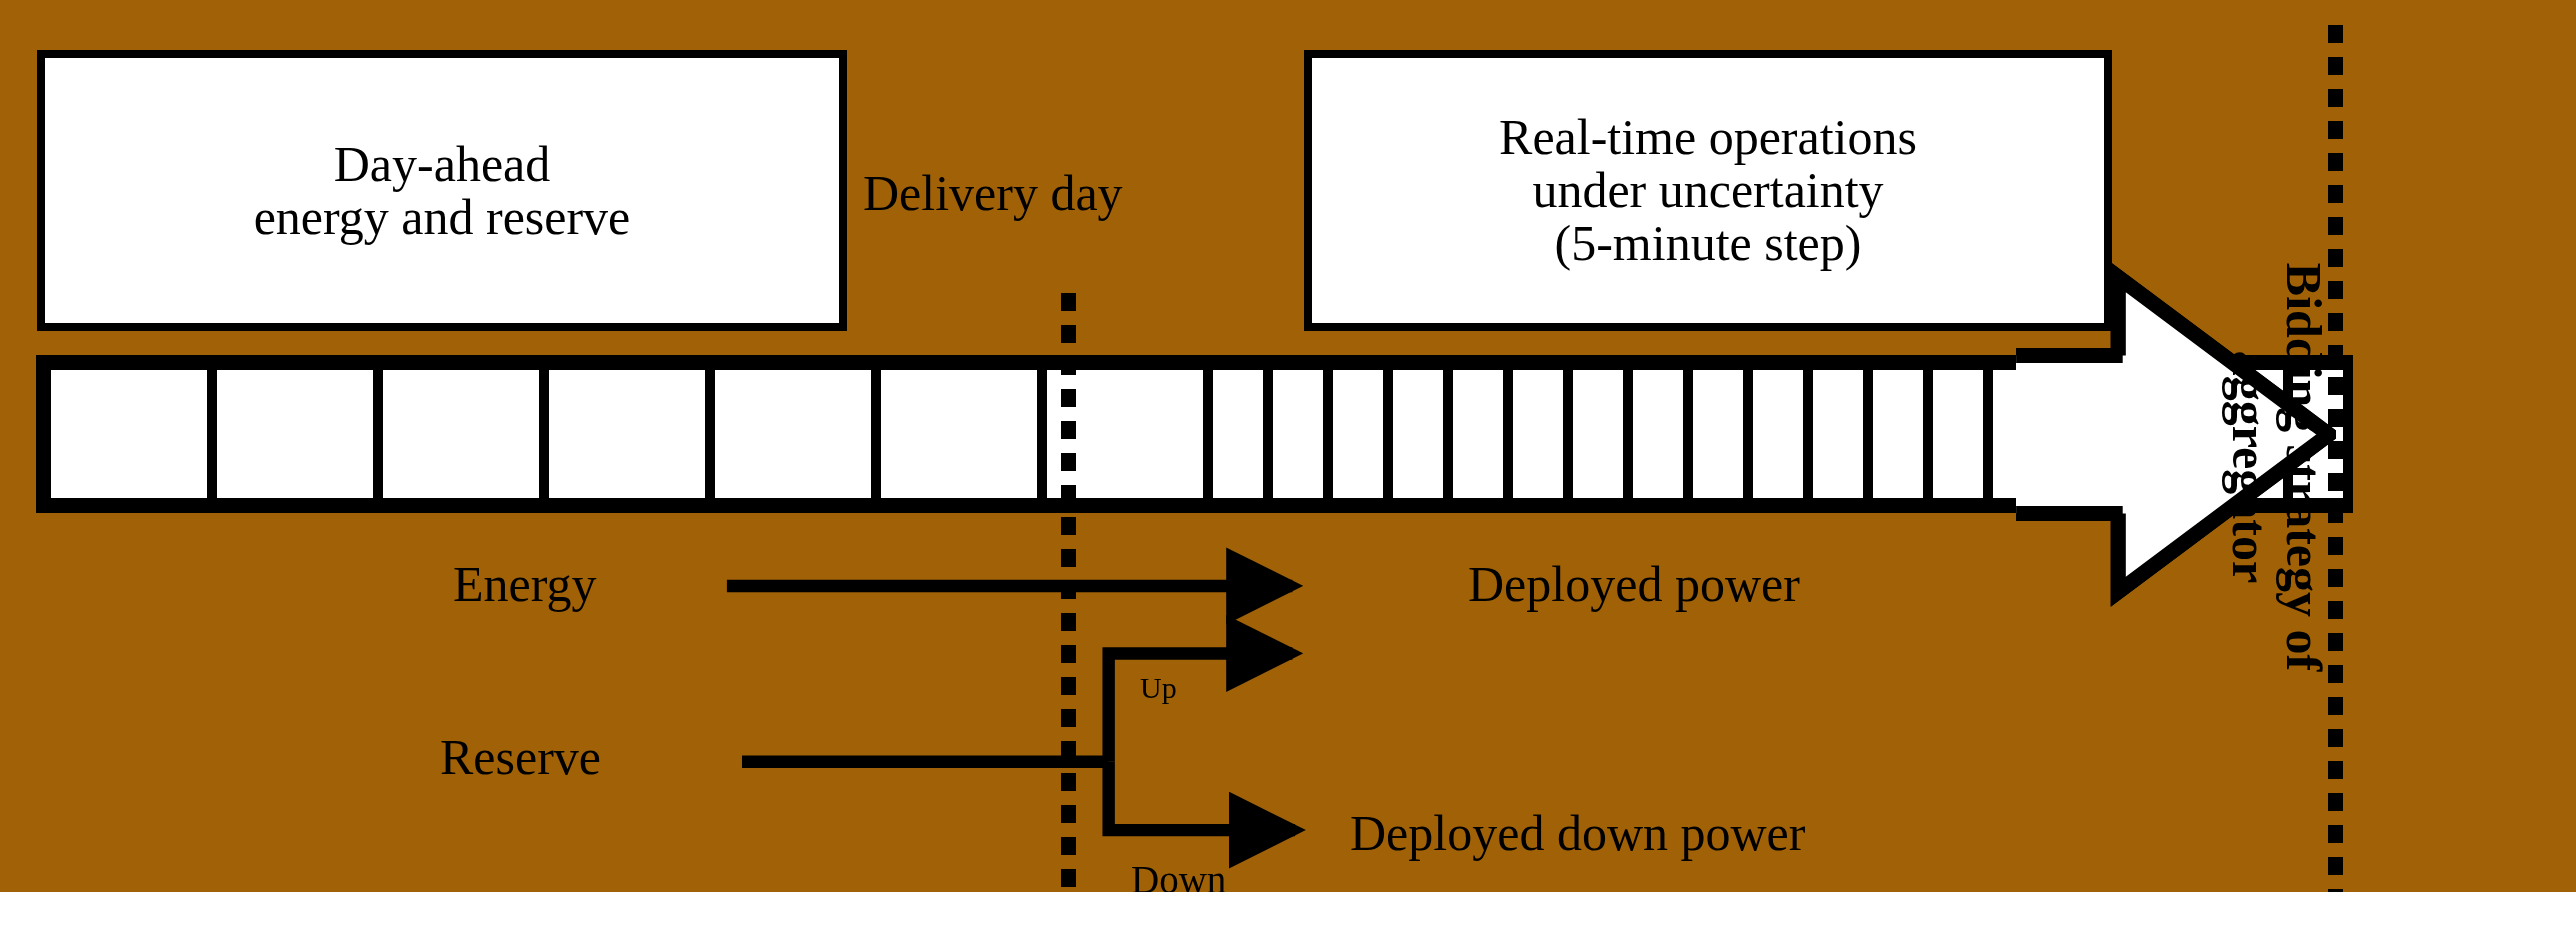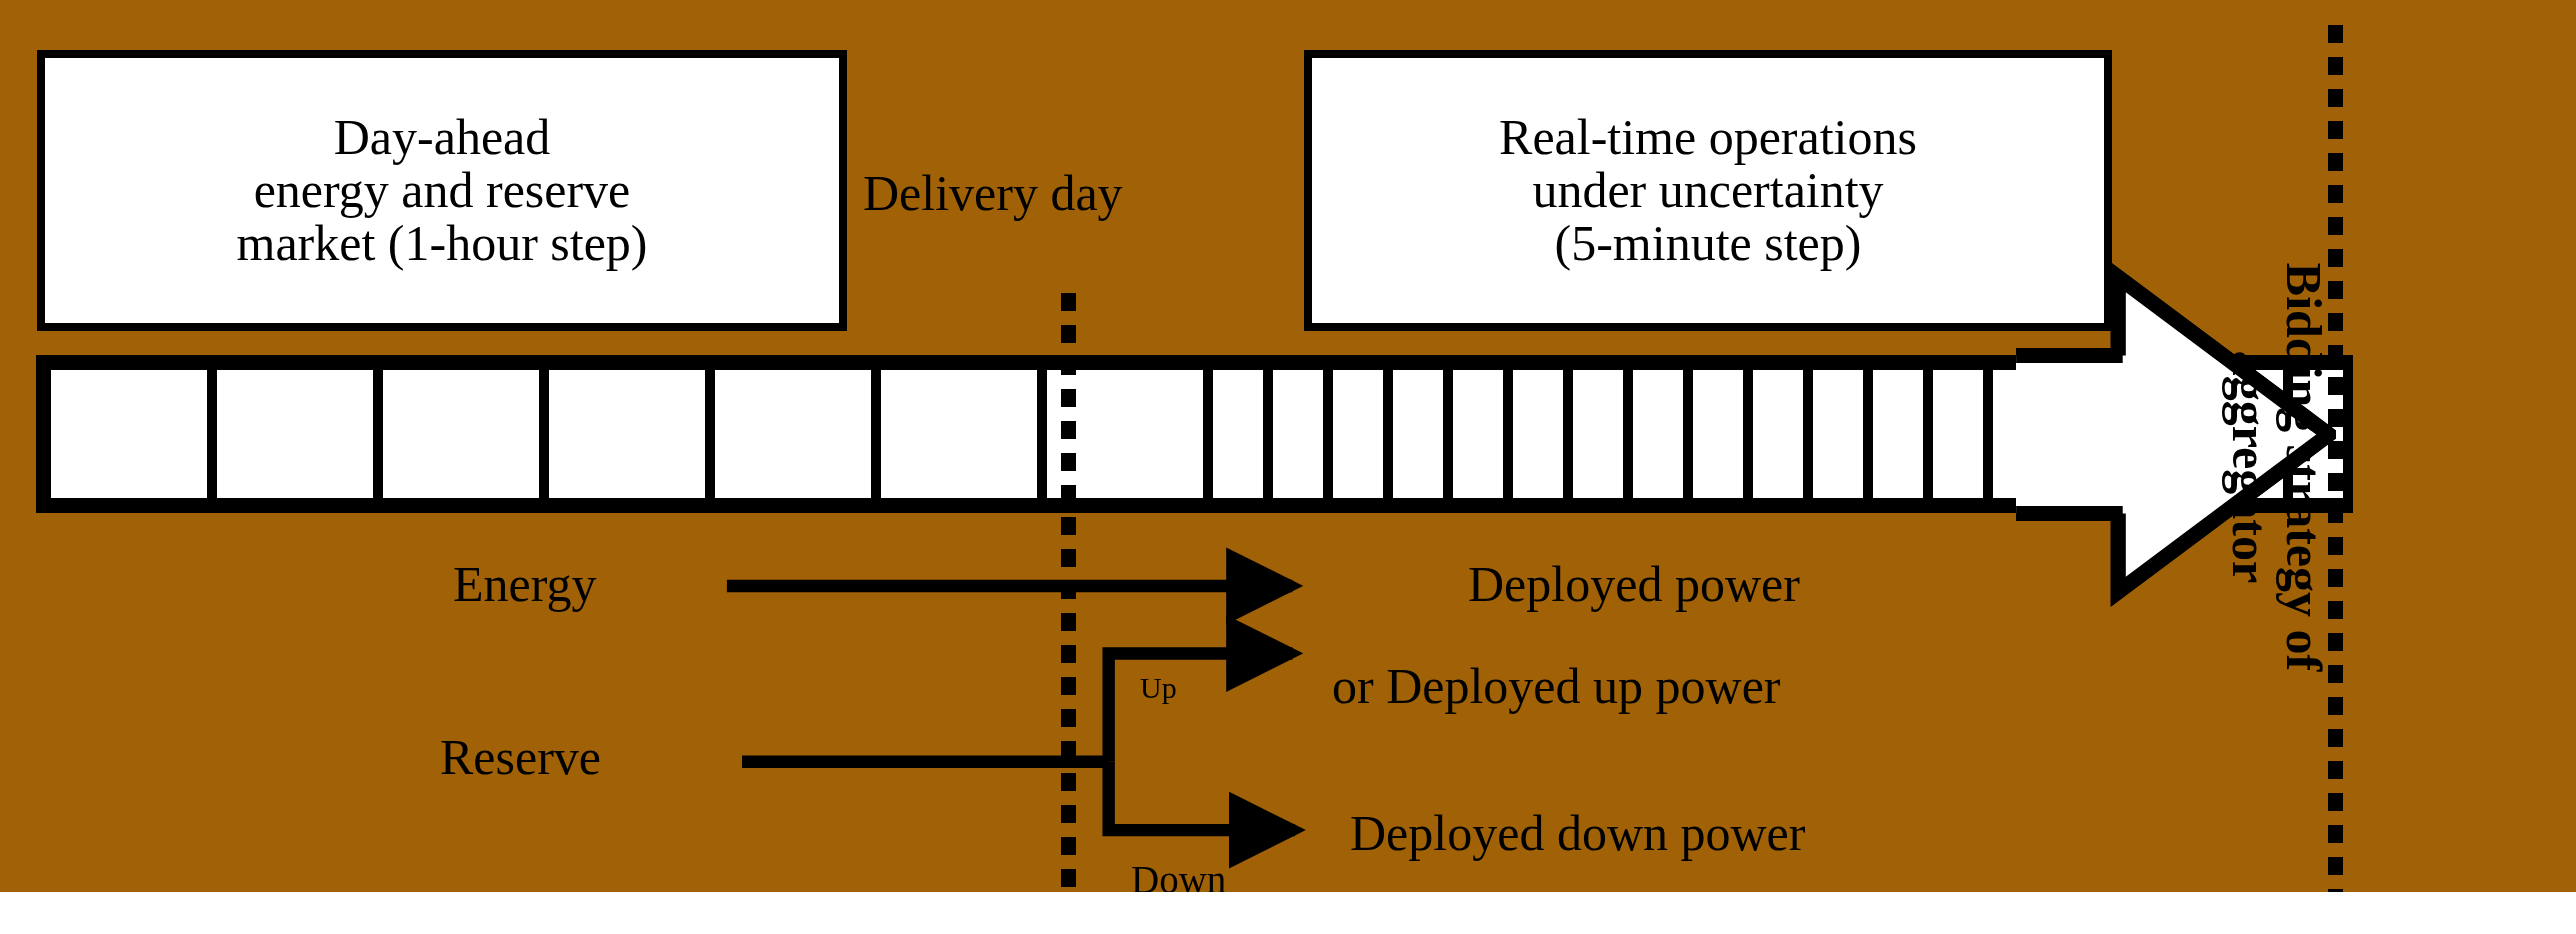--- a/index.html
+++ b/index.html
@@ -156,21 +156,20 @@
   }
 </style>
 </head>
 <body>
 
 <div id="canvas">
 
   <div class="phase-box" id="box-day-ahead">
     <span class="phase-line">Day-ahead</span>
     <span class="phase-line">energy and reserve</span>
-    <span class="phase-line">market (1-hour step)</span>
   </div>
 
   <div class="phase-box" id="box-real-time">
     <span class="phase-line">Real-time operations</span>
     <span class="phase-line">under uncertainty</span>
     <span class="phase-line">(5-minute step)</span>
   </div>
 
   <div id="delivery-day-label">Delivery day</div>
 
@@ -235,17 +234,16 @@
     <path d="M 1248,858 L 1248,935 L 1458,935" fill="none" stroke="#000000" stroke-width="14" stroke-linejoin="miter" marker-end="url(#ah)"></path>
   </svg>
 
   <div class="flow-label" id="label-energy">Energy</div>
   <div class="flow-label" id="label-reserve">Reserve</div>
 
   <div class="flow-label" id="label-up">Up</div>
   <div class="flow-label" id="label-down">Down</div>
 
   <div class="flow-label" id="label-deployed-power">Deployed power</div>
-  <div class="flow-label" id="label-deployed-up">or Deployed up power</div>
   <div class="flow-label" id="label-deployed-down">Deployed down power</div>
 
 </div>
 
 
 </body></html>

